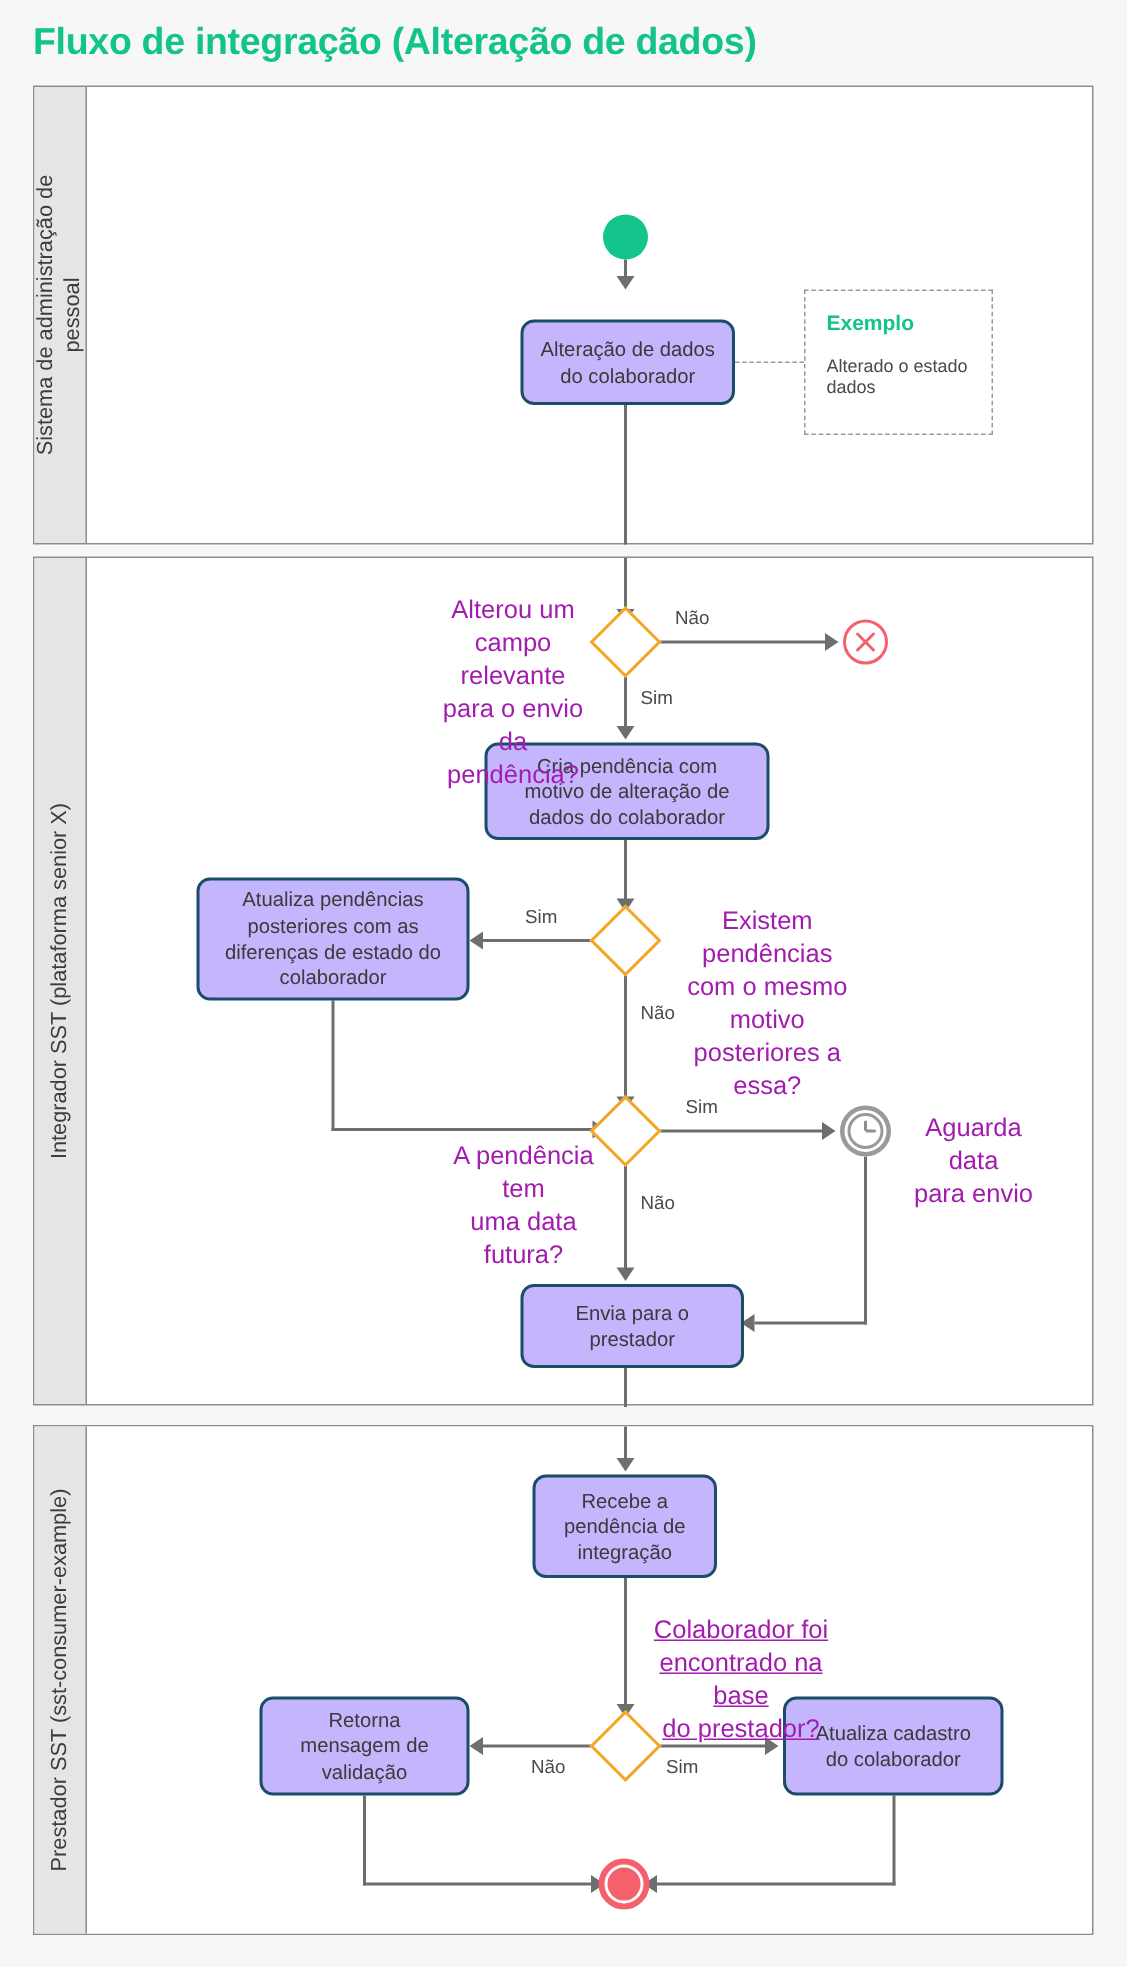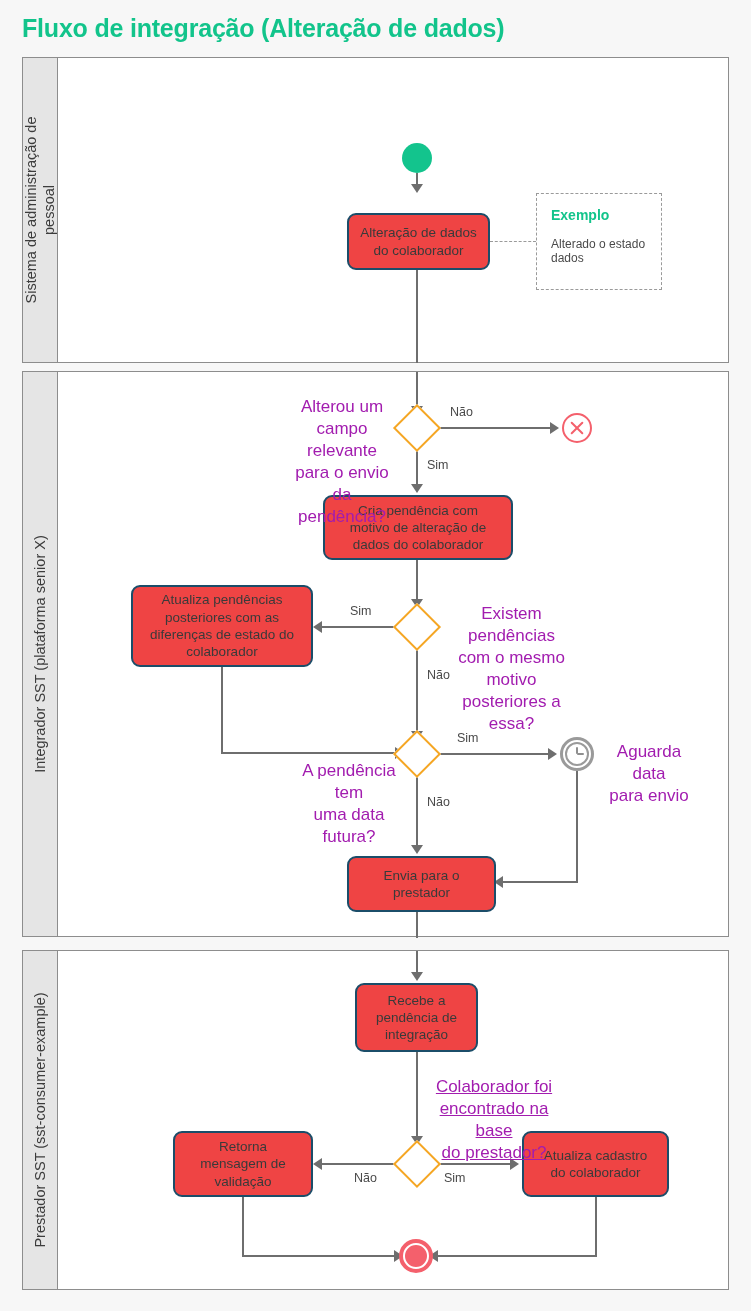--- a/index.html
+++ b/index.html
@@ -59,21 +59,21 @@
     position: relative;
     flex: 1 1 auto;
     background: #ffffff;
   }
 
   
   .task {
     position: absolute;
     border: 2px solid #1b4d69;
     border-radius: 9px;
-    background: #ef4444;
+    background: #c4b5fd;
     color: #3a3a3a;
     font-size: 13.5px;
     line-height: 1.28;
     display: flex;
     align-items: center;
     justify-content: center;
     text-align: center;
     padding: 3px 5px;
     z-index: 4;
   }

